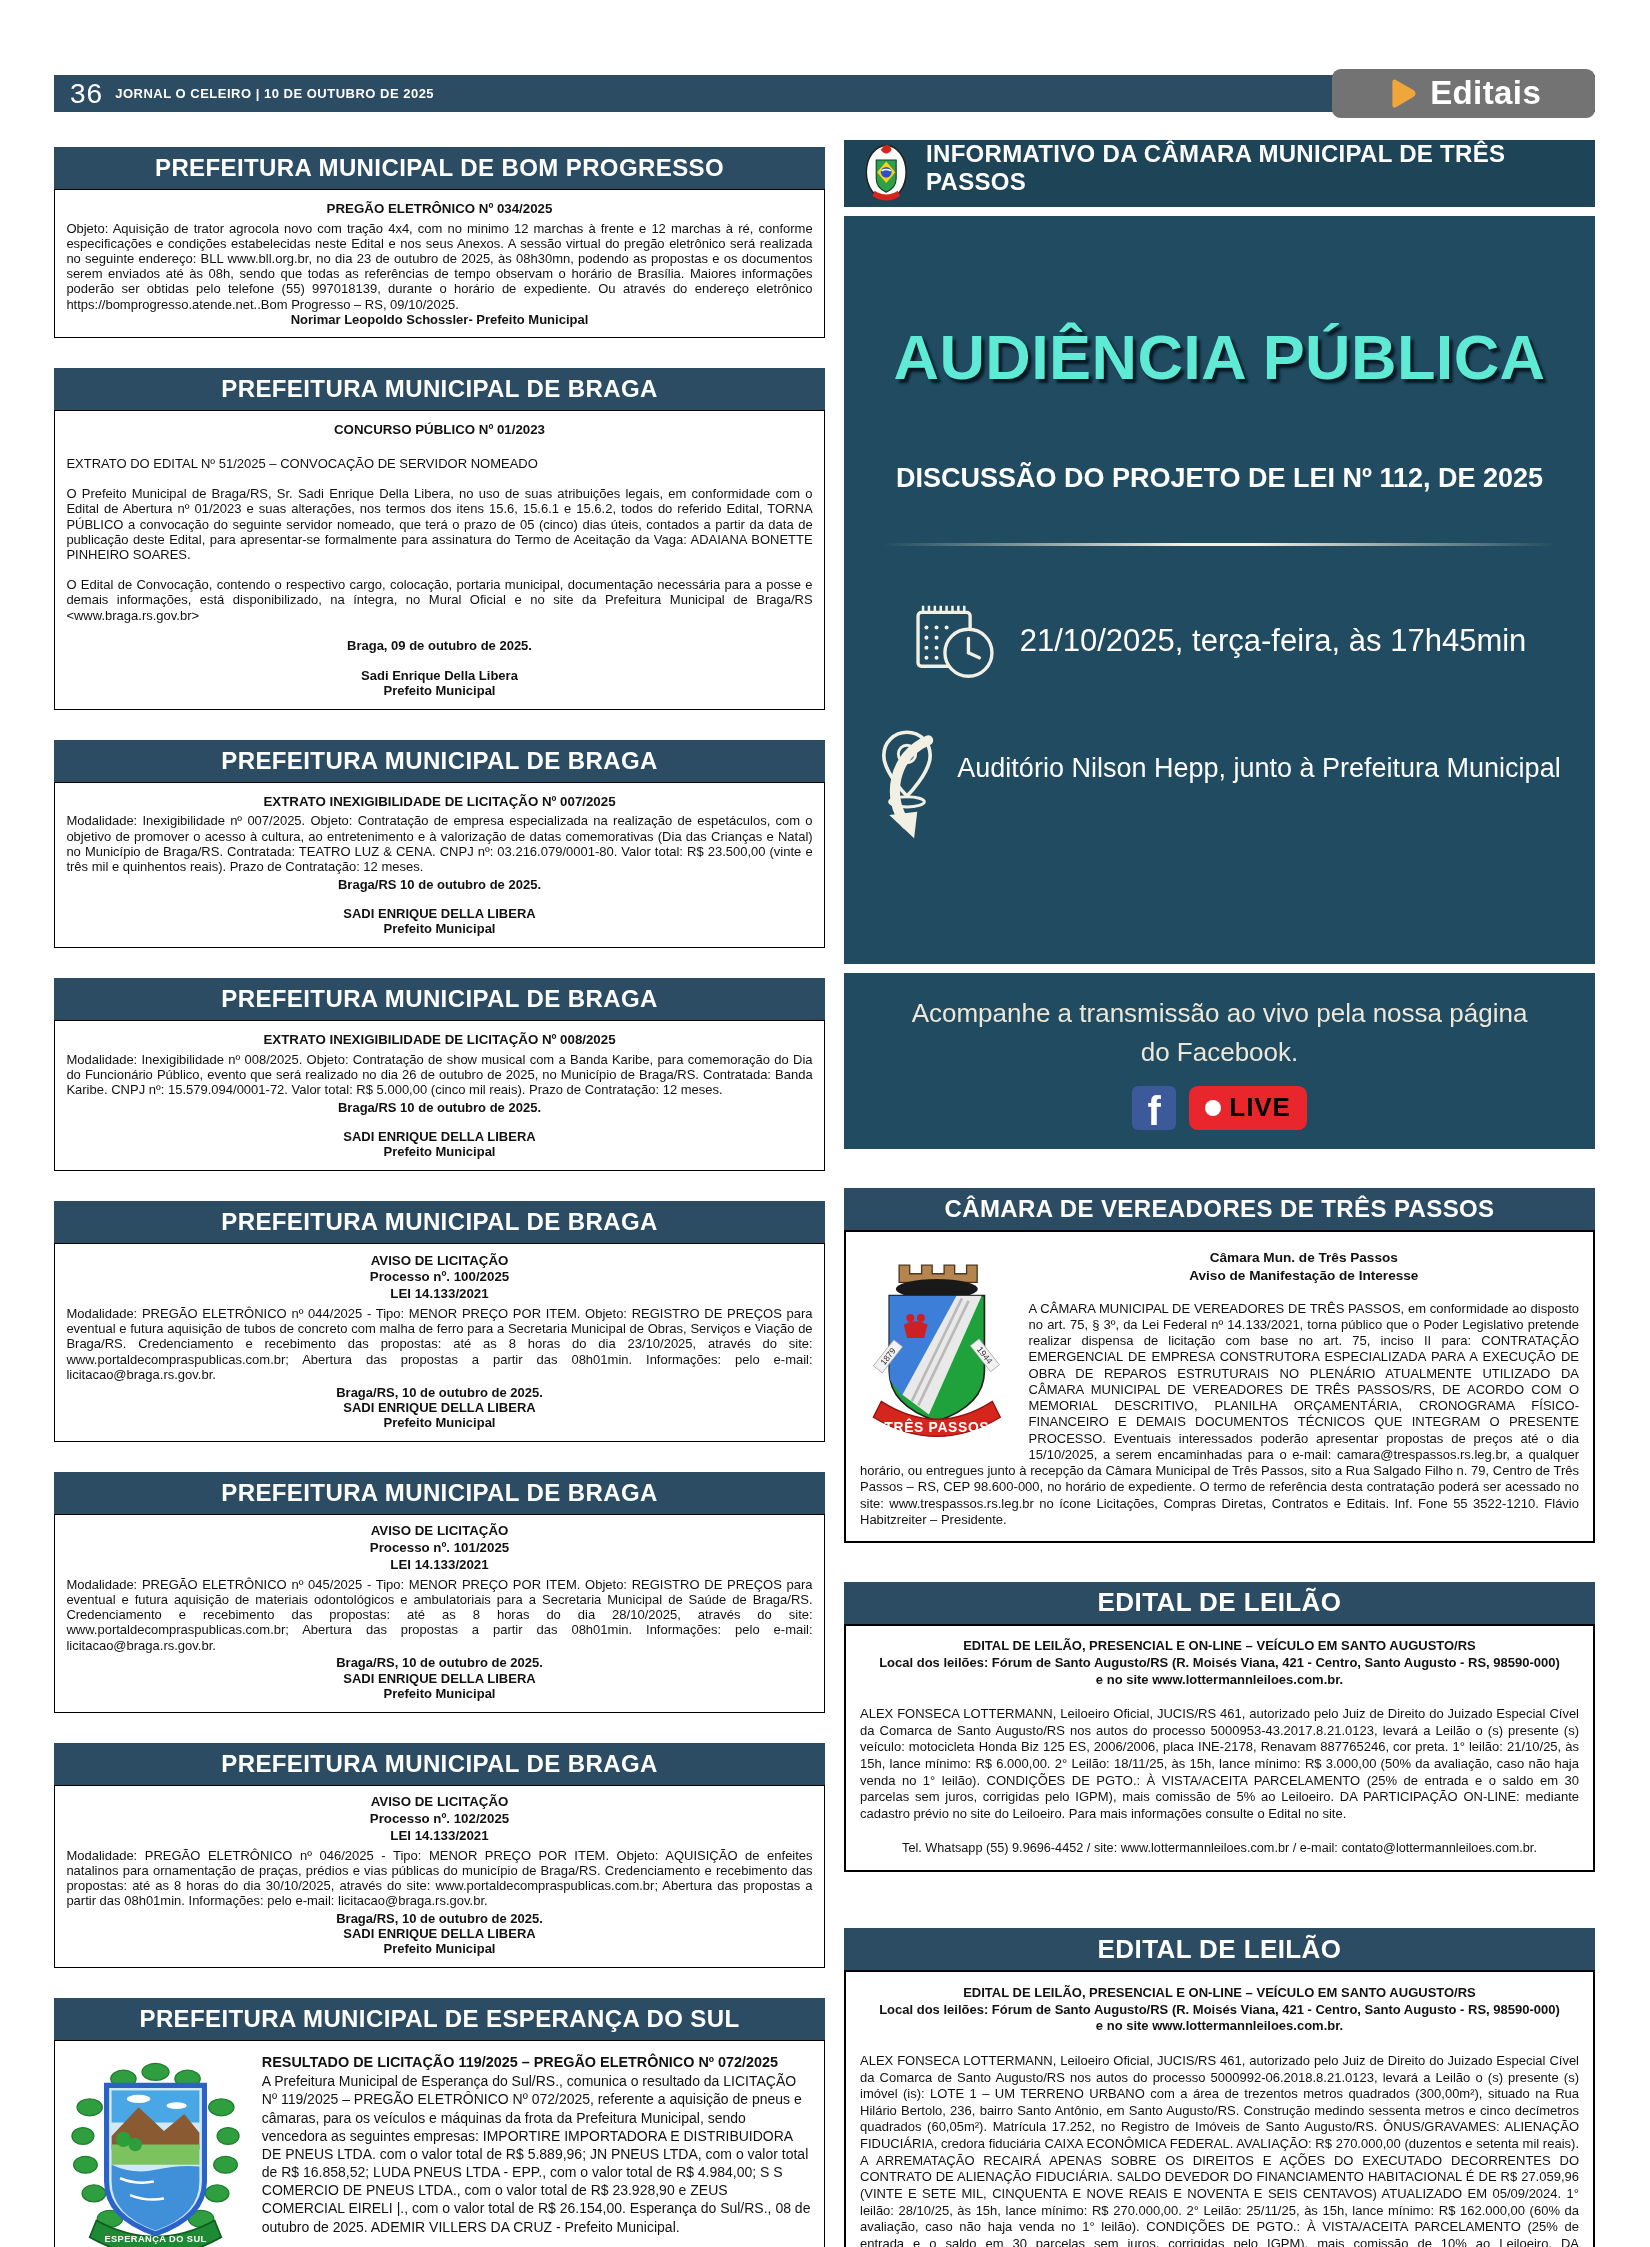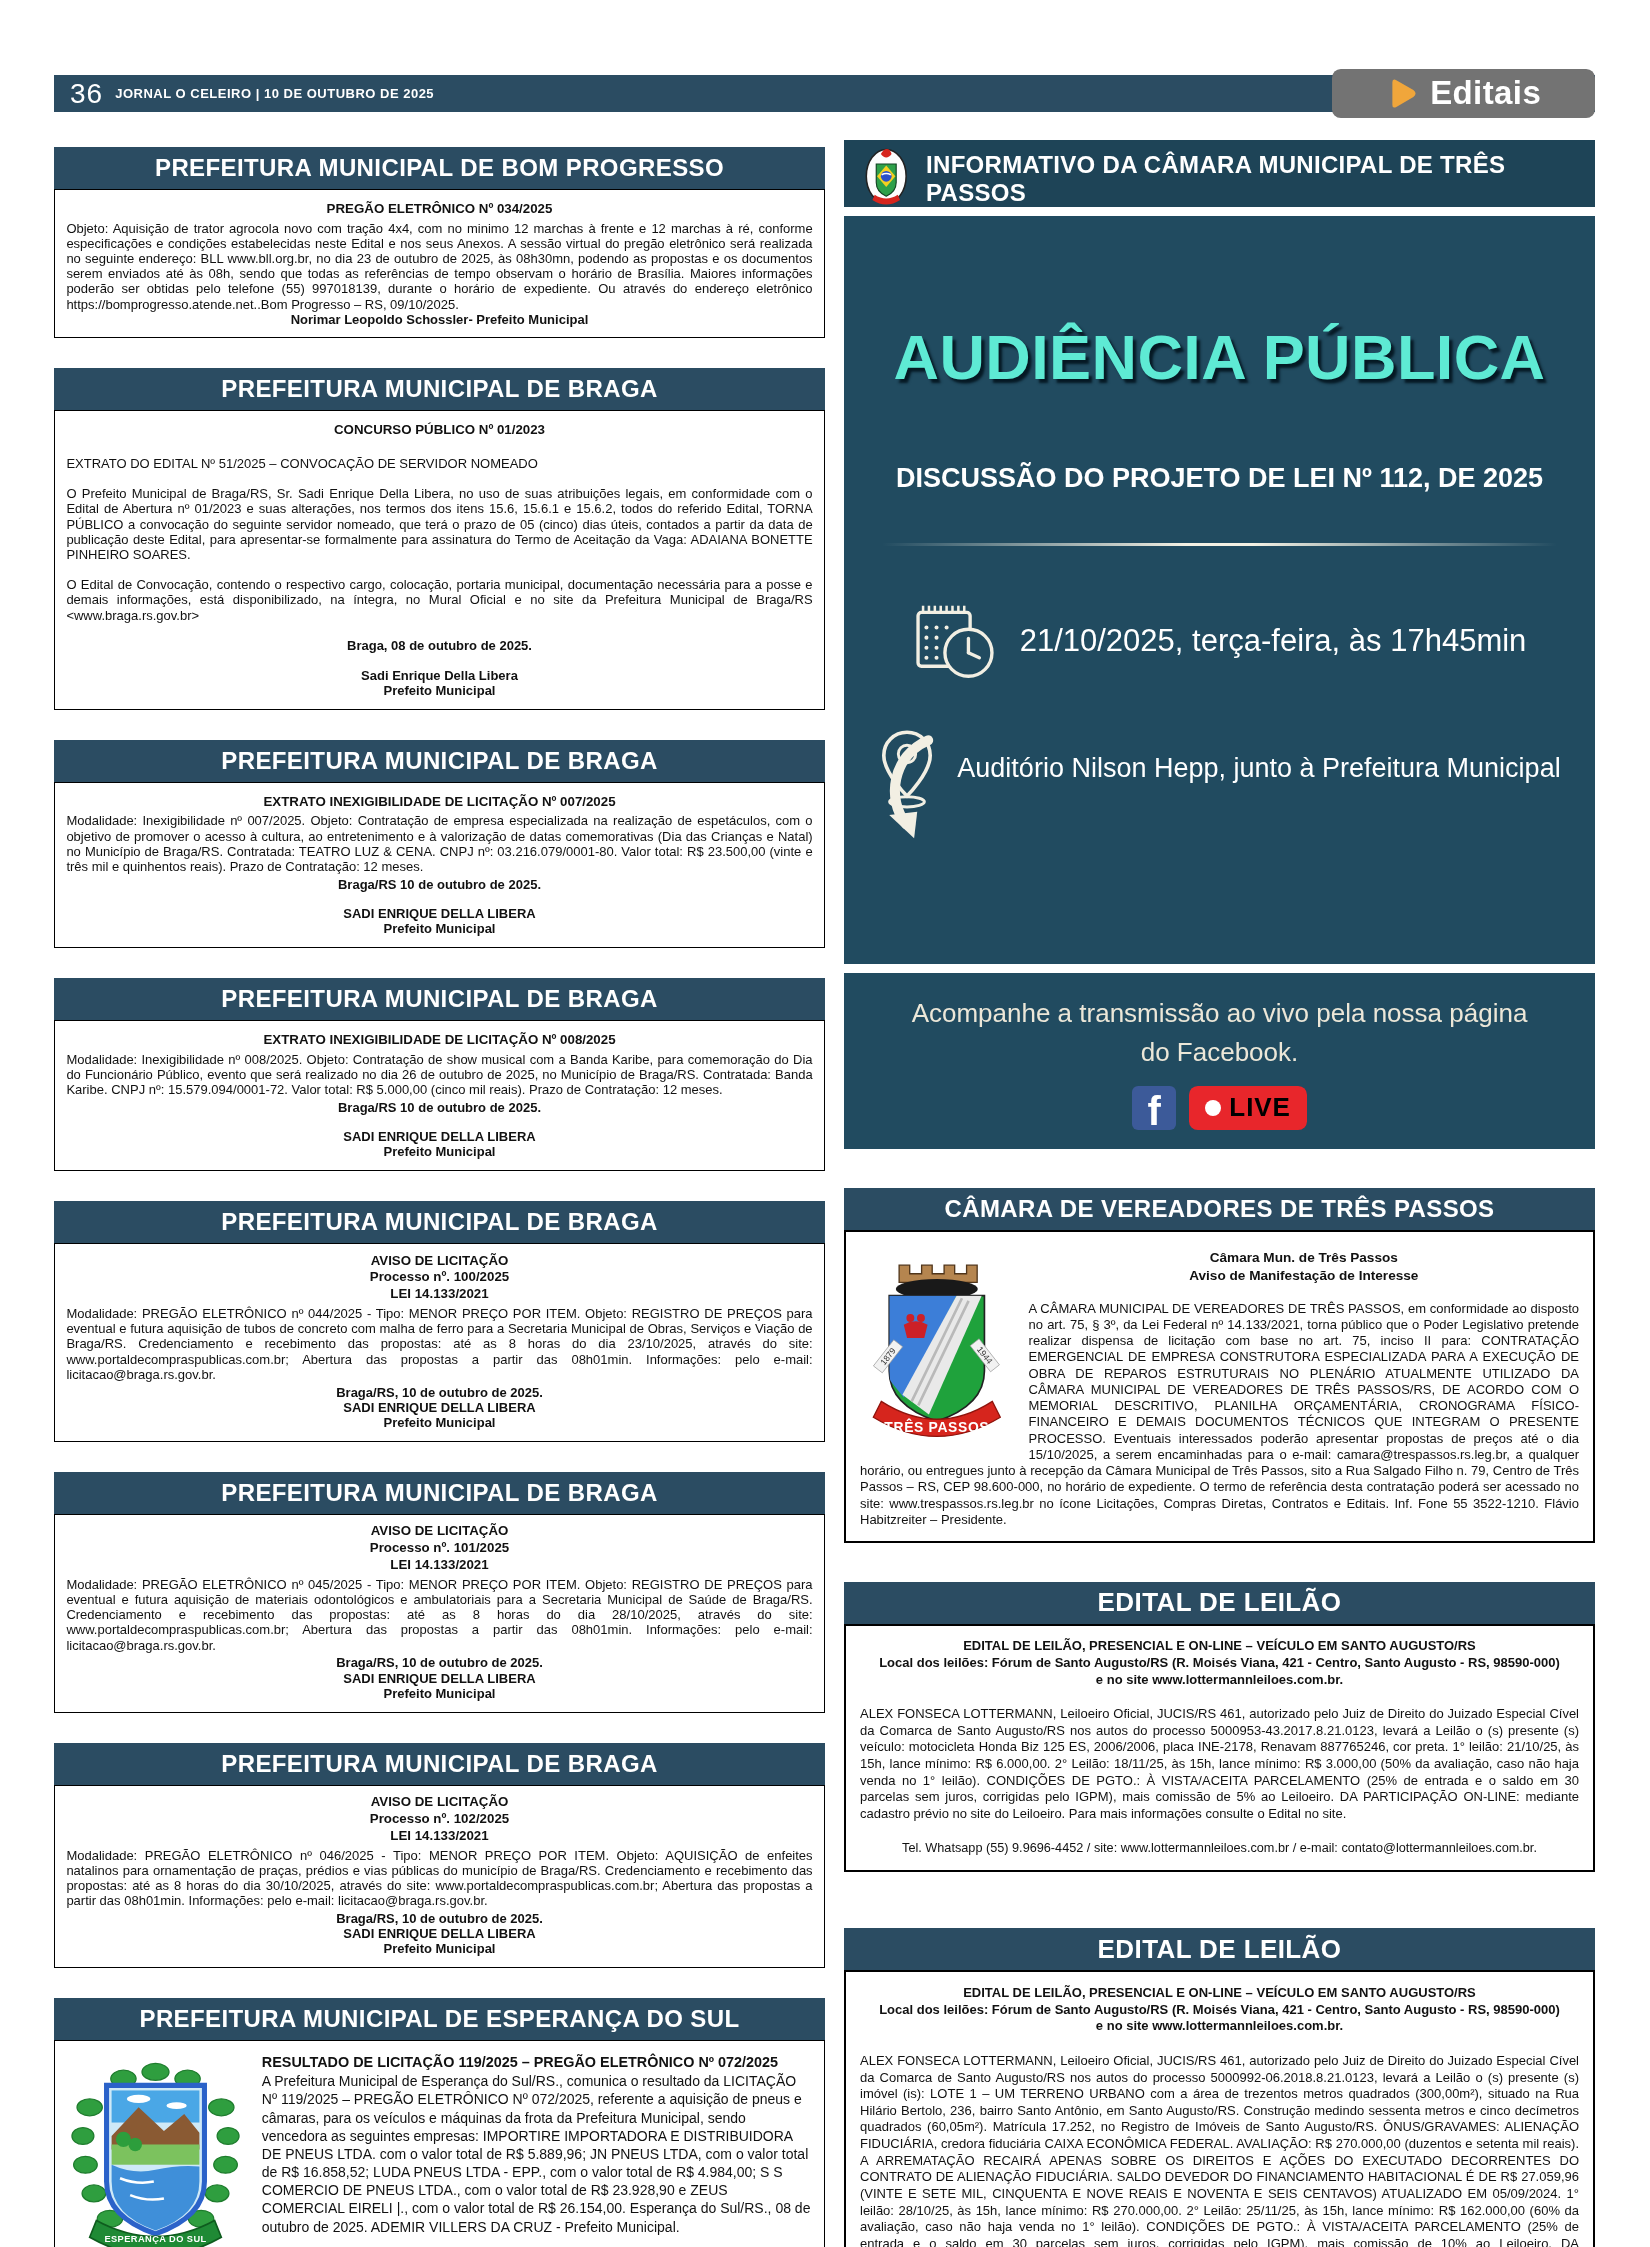--- a/index.html
+++ b/index.html
@@ -48,21 +48,21 @@
   .n-sig    { font-weight:700; text-align:center; }
   .gap-line { height:14px; }
 
   
   .esp-body { font-size:14px; line-height:1.3; padding:12.3px 13px 14px; }
   .crest-esp { float:left; width:171px; height:211px; margin:1.8px 21px 3.5px 1.8px; }
   .esp-title { font-weight:700; font-size:14.4px; margin-bottom:1.8px; }
 
   
   .info-bar {
-    height:67px; background:#1e4457; display:flex; align-items:flex-end; gap:17.6px;
+    height:67px; background:#1e4457; display:flex; align-items:flex-start; gap:17.6px;
     padding:0 20px; margin-bottom:8.8px;
   }
   .info-title { color:#fff; font-weight:700; font-size:24px; letter-spacing:0.3px; }
 
   .aud-panel { background:#214b60; height:748px; position:relative; color:#fff; margin-bottom:8.8px; }
   .aud-title {
     padding-top:105px; text-align:center; font-size:63px; font-weight:700;
     color:#5eead4; letter-spacing:0.4px;
     text-shadow:3.5px 4.4px 2.6px rgba(4,22,33,.95);
   }
@@ -131,21 +131,21 @@
   </section>
 
   <section class="notice">
     <div class="bar">PREFEITURA MUNICIPAL DE BRAGA</div>
     <div class="nbody">
       <div class="n-title">CONCURSO PÚBLICO Nº 01/2023</div>
       <div class="gap-line"></div>
       <p class="mb">EXTRATO DO EDITAL Nº 51/2025 – CONVOCAÇÃO DE SERVIDOR NOMEADO</p>
       <p class="j mb">O Prefeito Municipal de Braga/RS, Sr. Sadi Enrique Della Libera, no uso de suas atribuições legais, em conformidade com o Edital de Abertura nº 01/2023 e suas alterações, nos termos dos itens 15.6, 15.6.1 e 15.6.2, todos do referido Edital, TORNA PÚBLICO a convocação do seguinte servidor nomeado, que terá o prazo de 05 (cinco) dias úteis, contados a partir da data de publicação deste Edital, para apresentar-se formalmente para assinatura do Termo de Aceitação da Vaga: ADAIANA BONETTE PINHEIRO SOARES.</p>
       <p class="j mb">O Edital de Convocação, contendo o respectivo cargo, colocação, portaria municipal, documentação necessária para a posse e demais informações, está disponibilizado, na íntegra, no Mural Oficial e no site da Prefeitura Municipal de Braga/RS &lt;www.braga.rs.gov.br&gt;</p>
-      <div class="n-date mb">Braga, 08 de outubro de 2025.</div>
+      <div class="n-date mb">Braga, 09 de outubro de 2025.</div>
       <div class="n-sig">Sadi Enrique Della Libera</div>
       <div class="n-sig">Prefeito Municipal</div>
     </div>
   </section>
 
   <section class="notice">
     <div class="bar">PREFEITURA MUNICIPAL DE BRAGA</div>
     <div class="nbody">
       <div class="n-title mbs">EXTRATO INEXIGIBILIDADE DE LICITAÇÃO Nº 007/2025</div>
       <p class="j">Modalidade: Inexigibilidade nº 007/2025. Objeto: Contratação de empresa especializada na realização de espetáculos, com o objetivo de promover o acesso à cultura, ao entretenimento e à valorização de datas comemorativas (Dia das Crianças e Natal) no Município de Braga/RS. Contratada: TEATRO LUZ &amp; CENA. CNPJ nº: 03.216.079/0001-80. Valor total: R$ 23.500,00 (vinte e três mil e quinhentos reais). Prazo de Contratação: 12 meses.</p>

